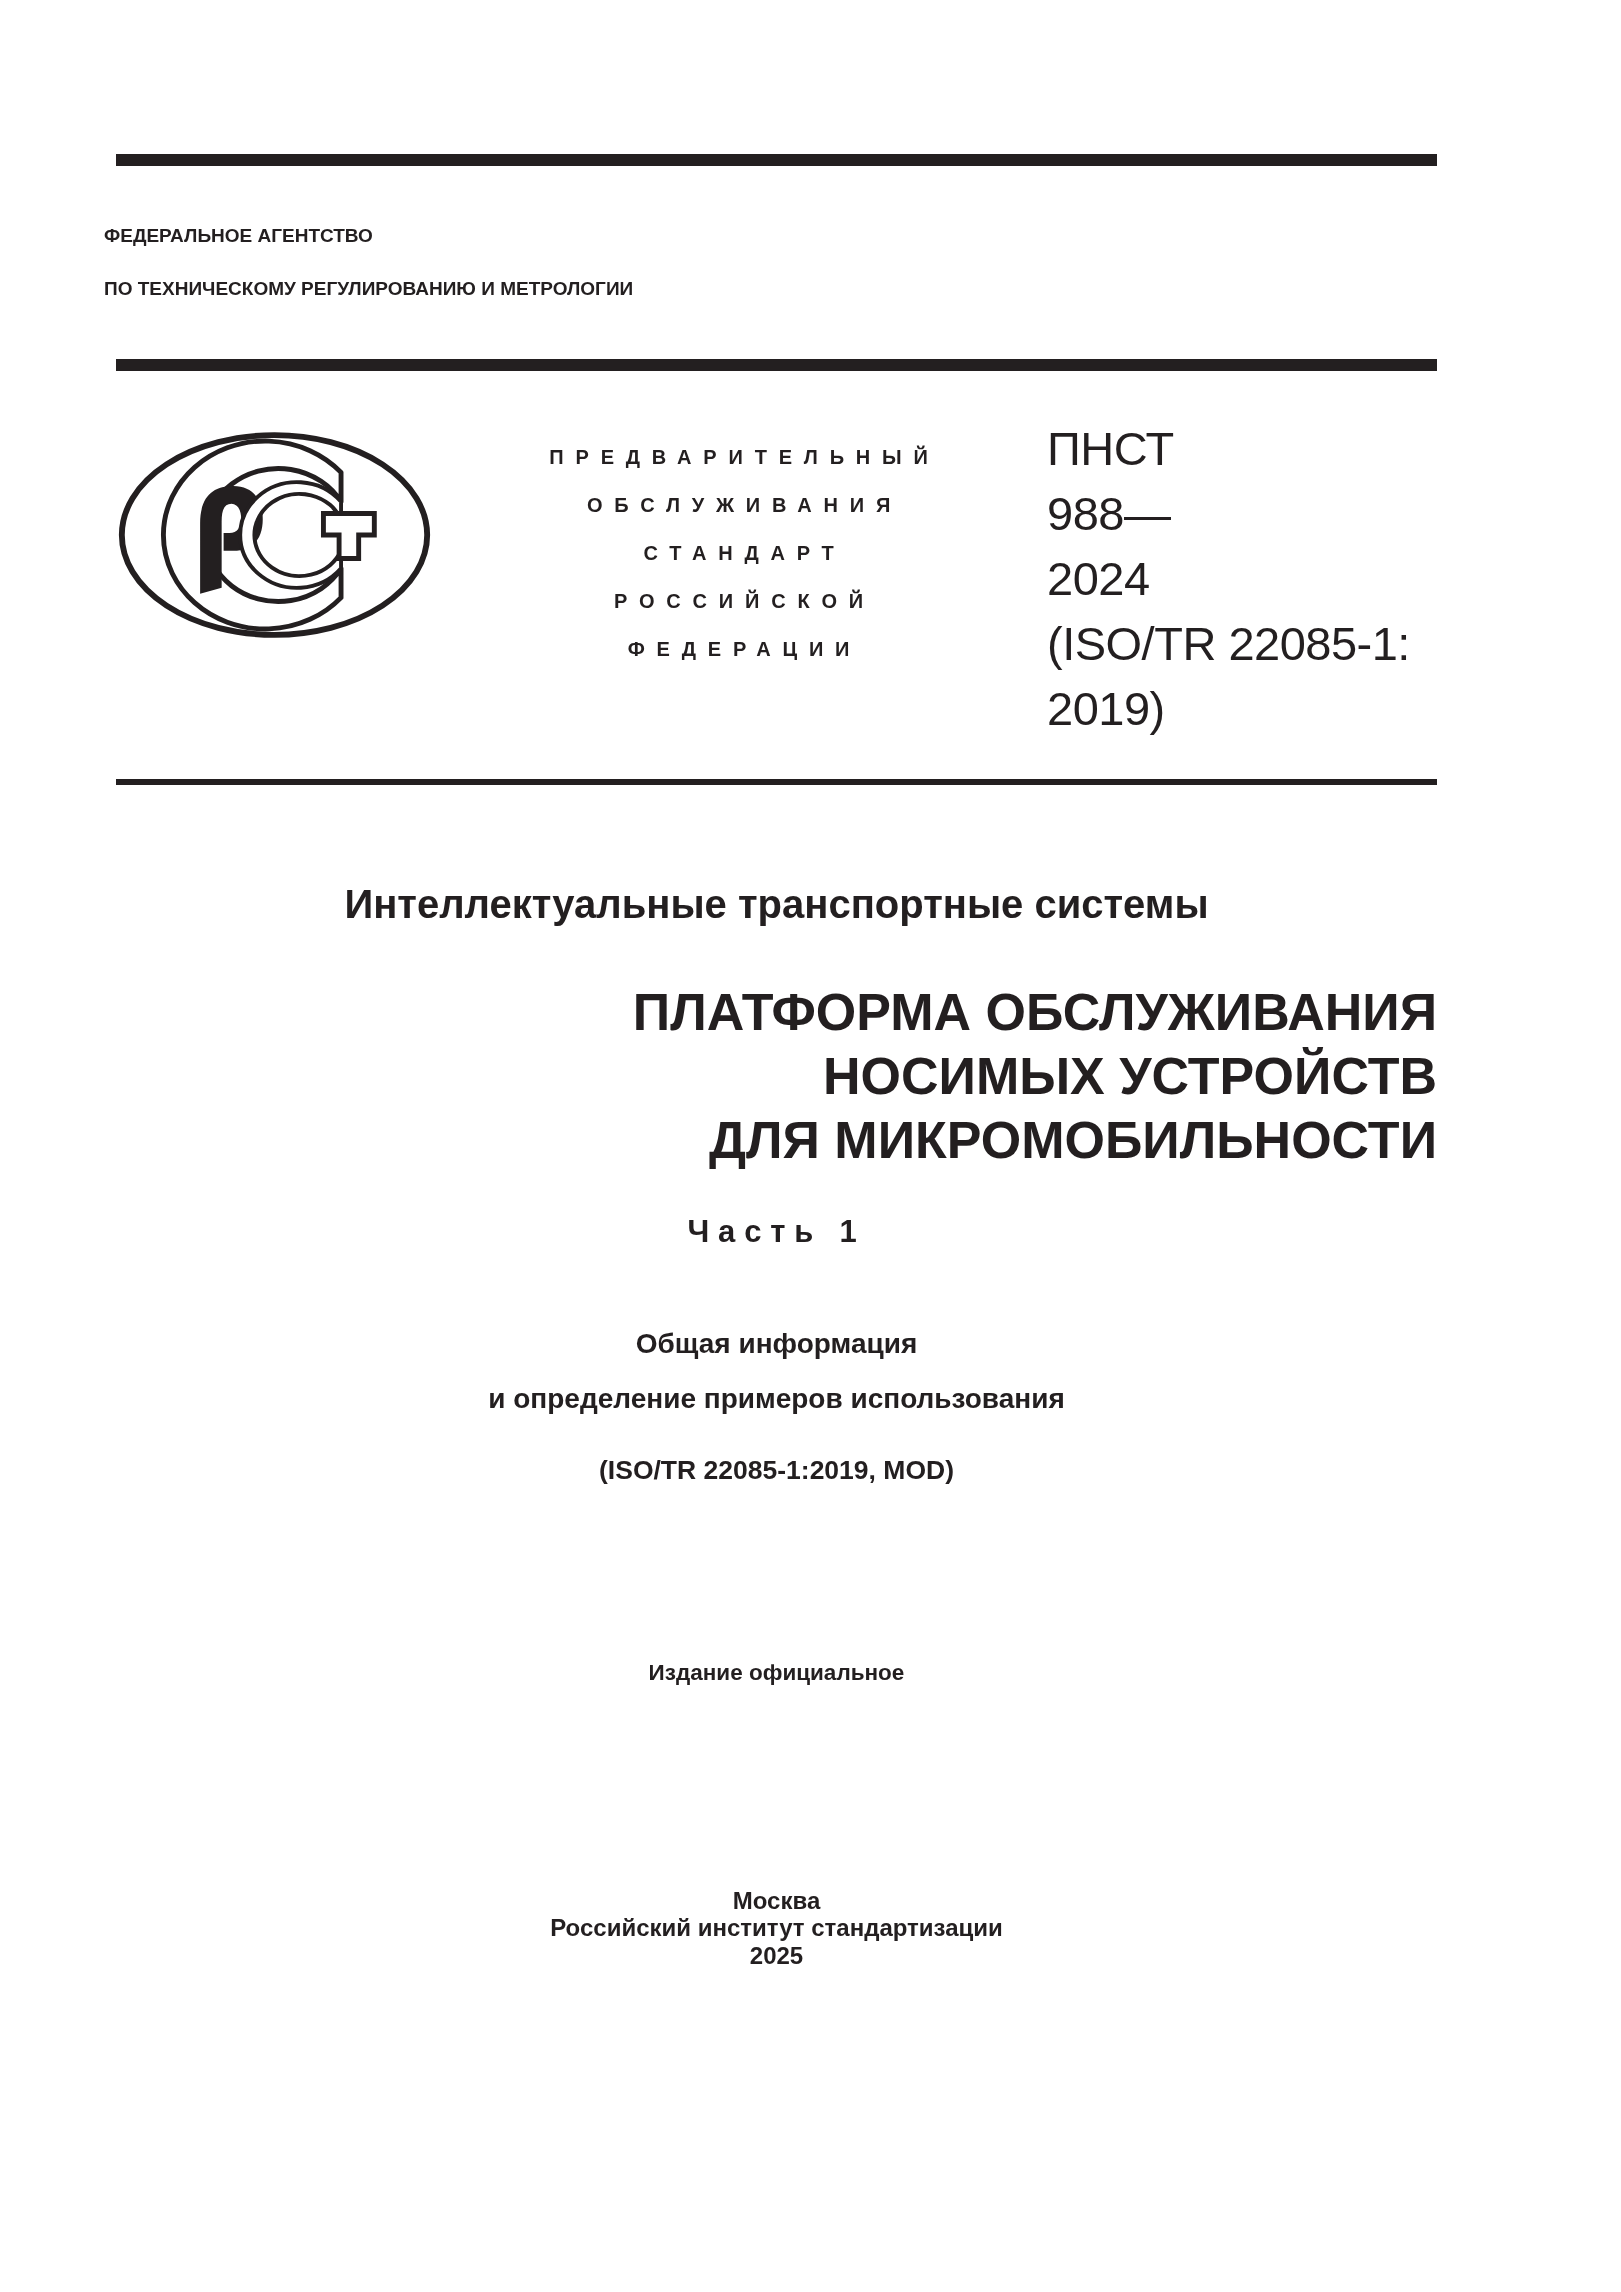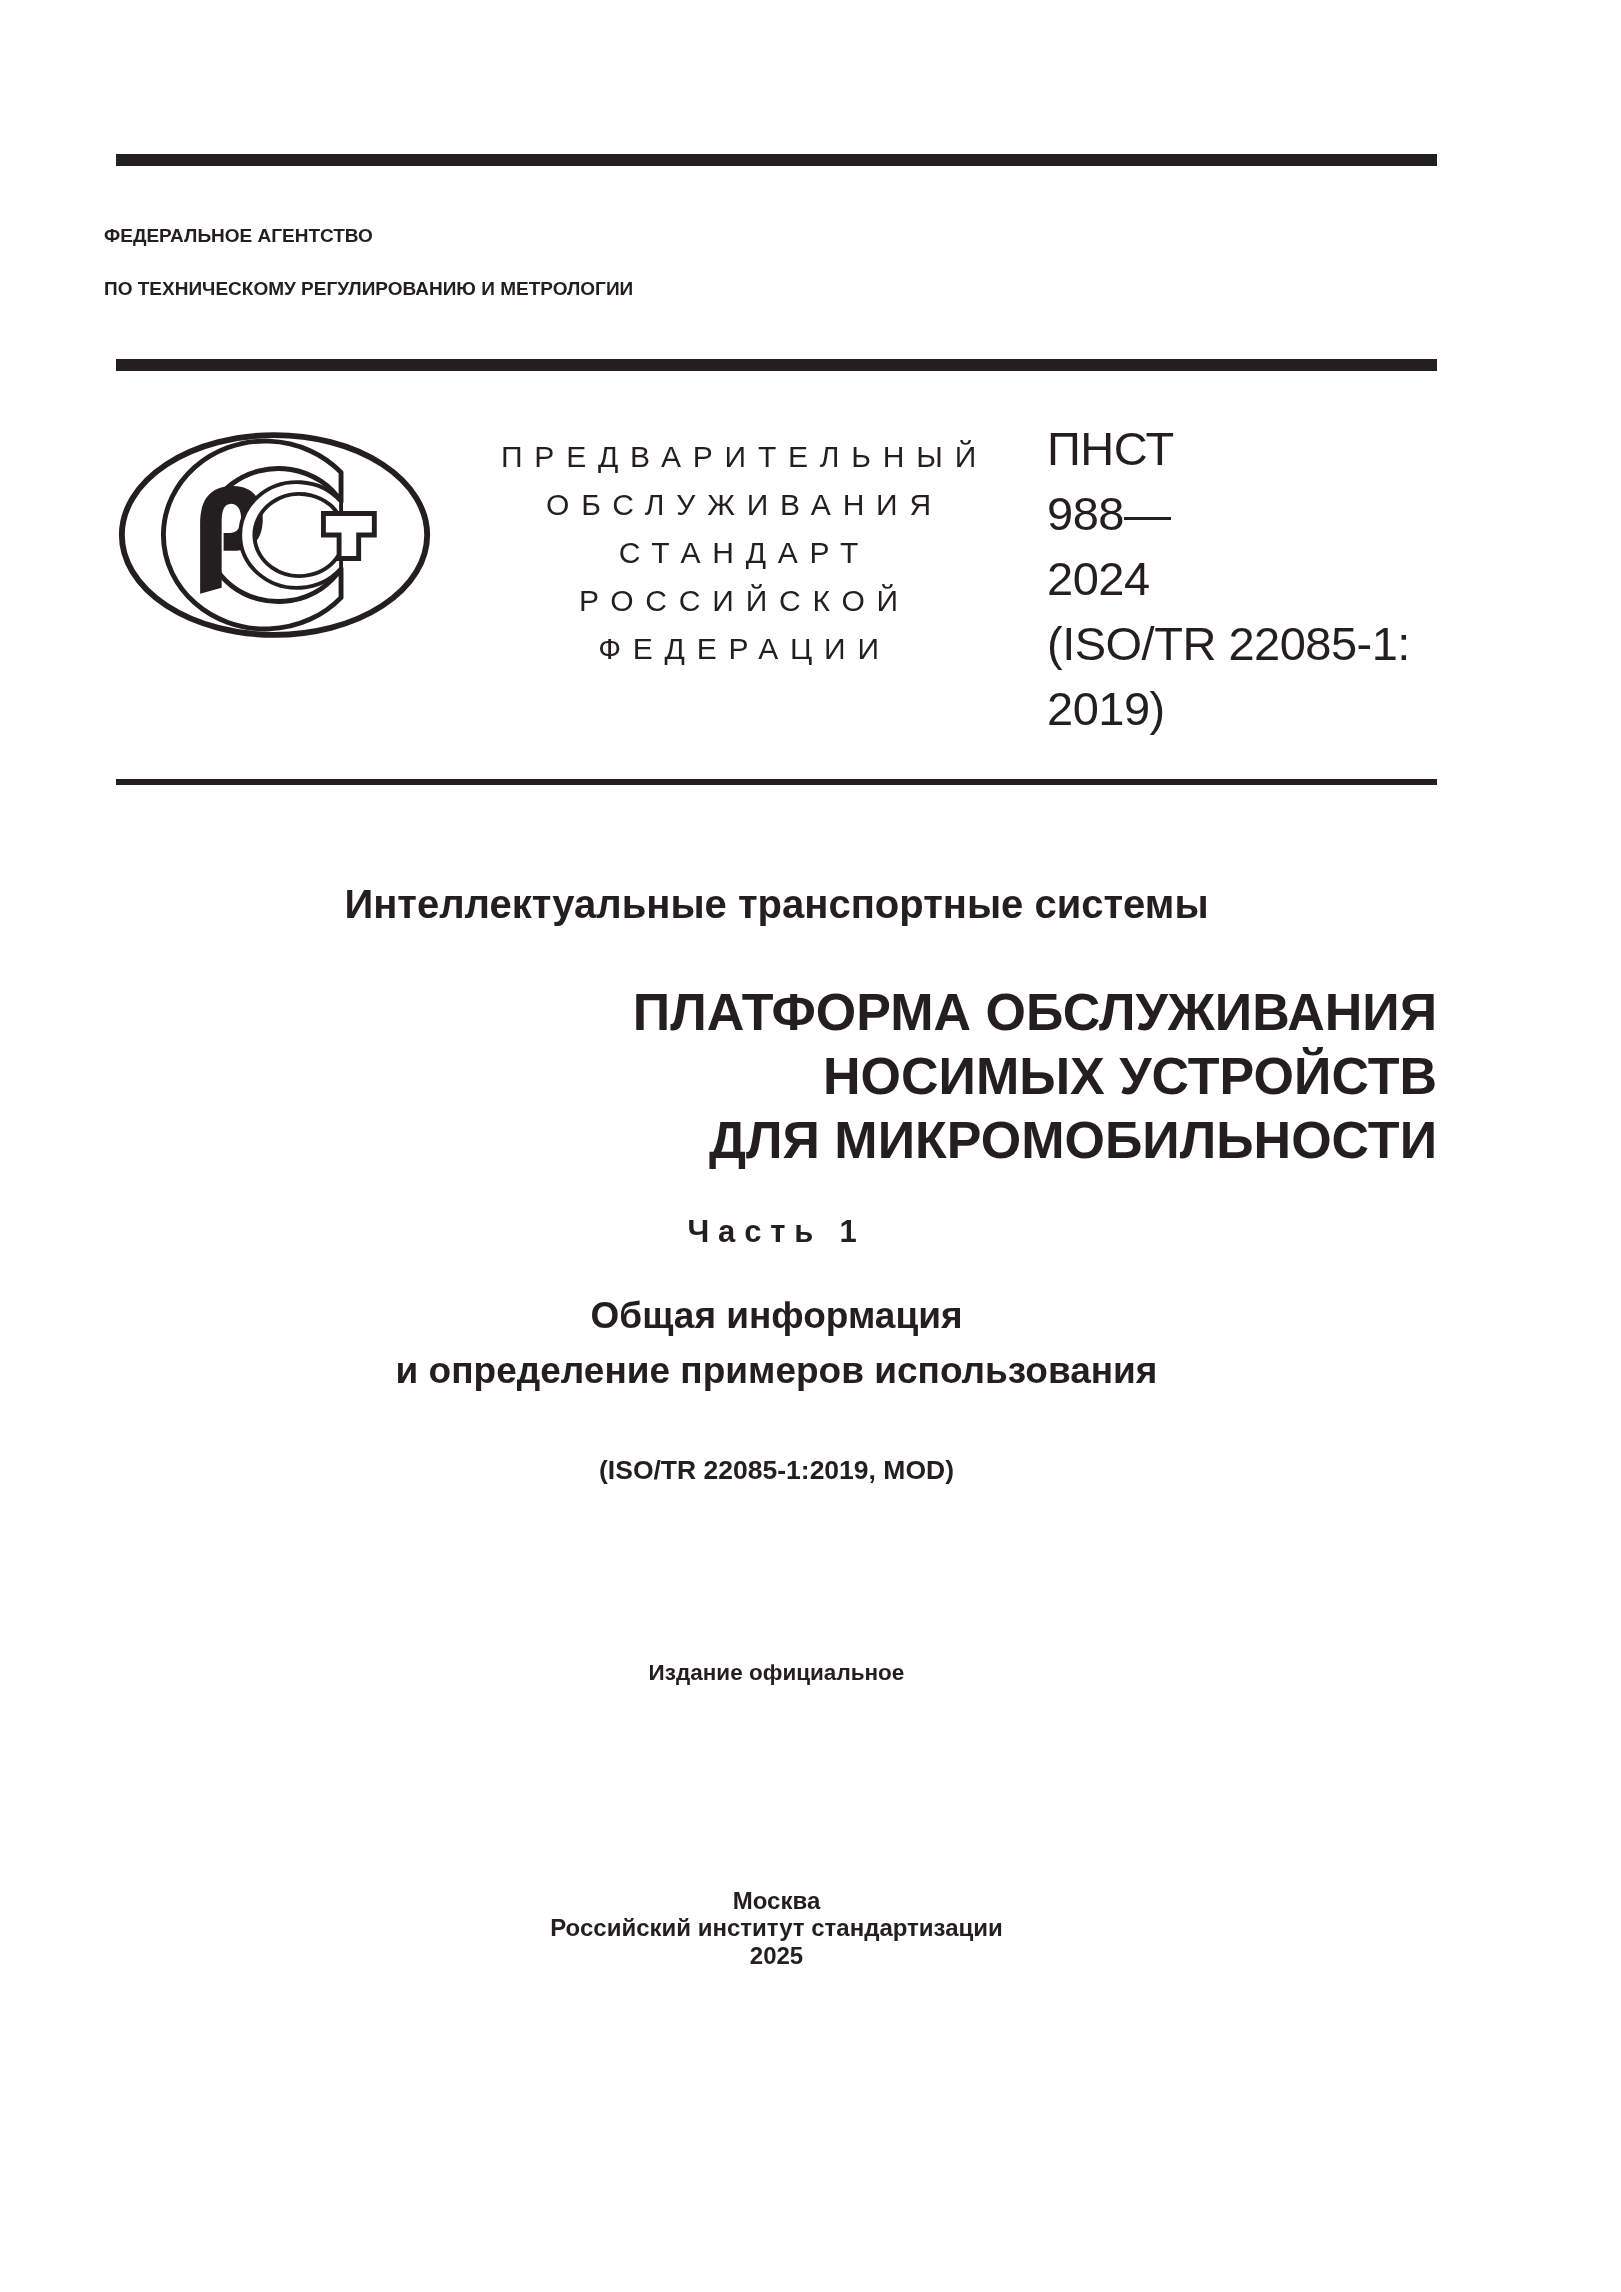--- a/index.html
+++ b/index.html
@@ -44,22 +44,22 @@
     width: 321px;
     height: 220px;
   }
 
   .std-type {
     position: absolute;
     left: 480px;
     top: 433px;
     width: 529px;
     text-align: center;
-    font-weight: normal;
-    font-size: 30px;
+    font-weight: bold;
+    font-size: 20px;
     line-height: 48px;
     letter-spacing: 11.8px;
   }
   .std-type div { white-space: nowrap; }
 
   .std-number {
     position: absolute;
     left: 1047px;
     top: 416px;
     width: 412px;
@@ -88,22 +88,22 @@
     line-height: 64px;
     text-align: right;
   }
   .part {
     top: 1212px;
     font-size: 31px;
     line-height: 39px;
     letter-spacing: 8.8px;
   }
   .part-title {
-    top: 1288px;
-    font-size: 37px;
+    top: 1316px;
+    font-size: 28px;
     line-height: 55px;
   }
   .mod {
     top: 1453px;
     font-size: 26.5px;
     line-height: 35px;
   }
   .edition {
     top: 1643px;
     font-size: 22.5px;

